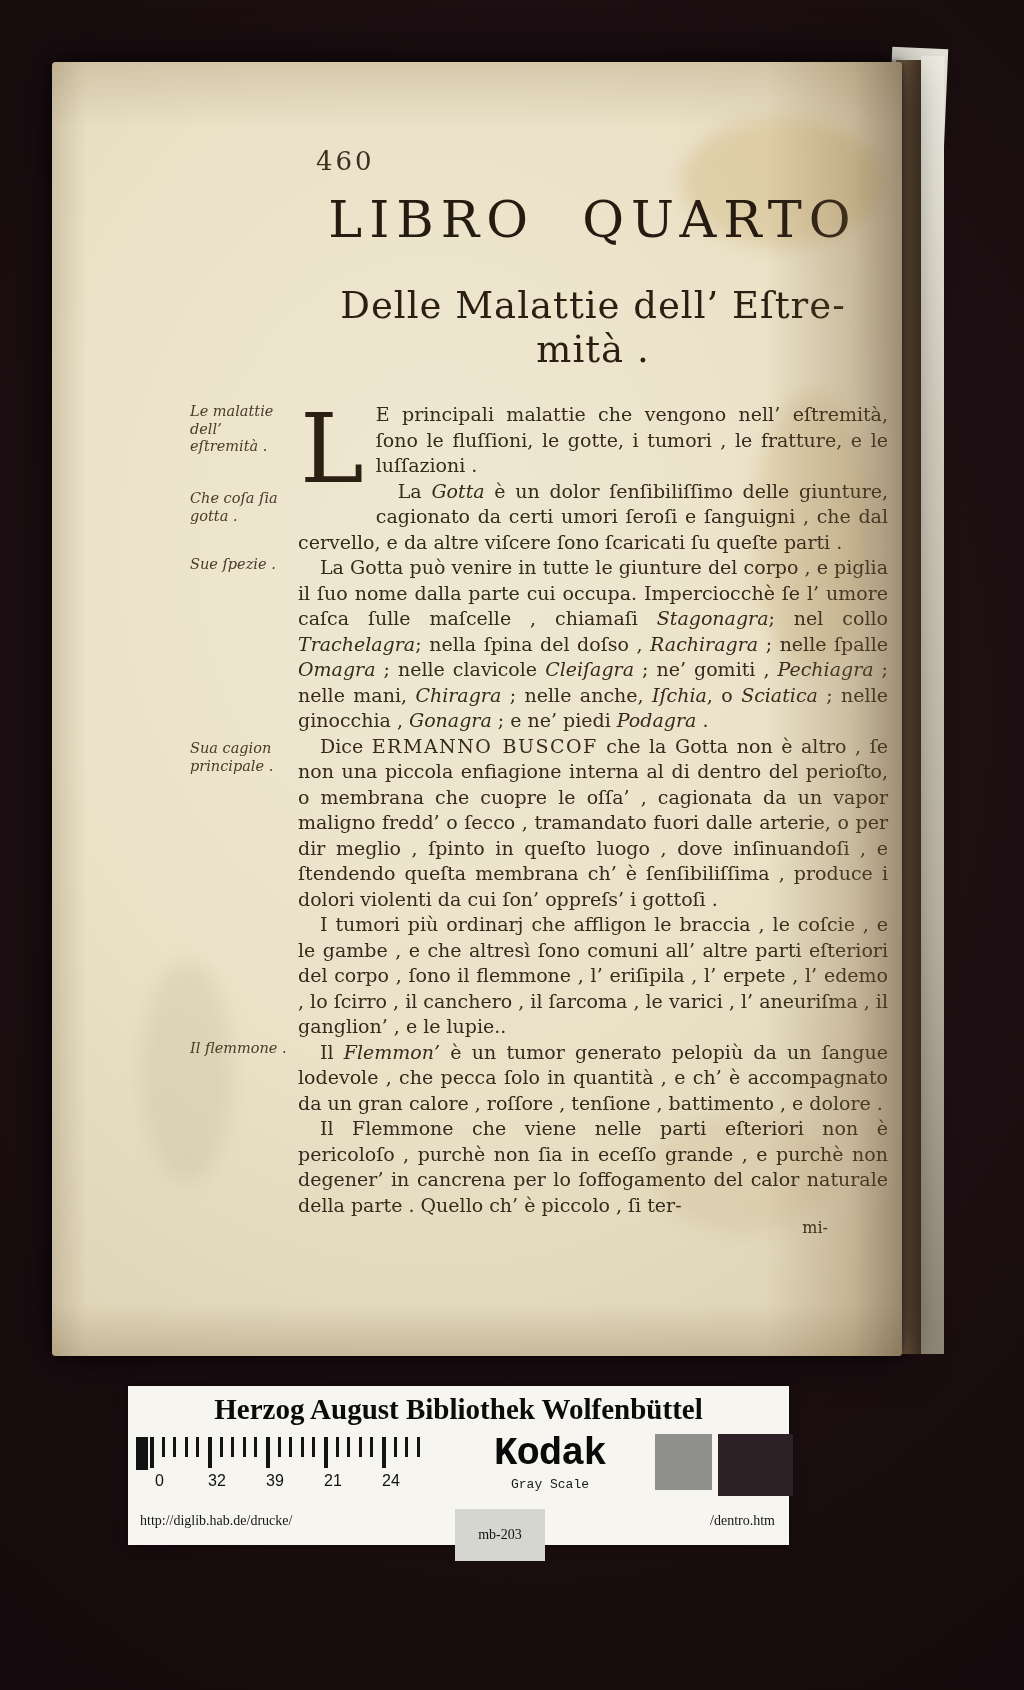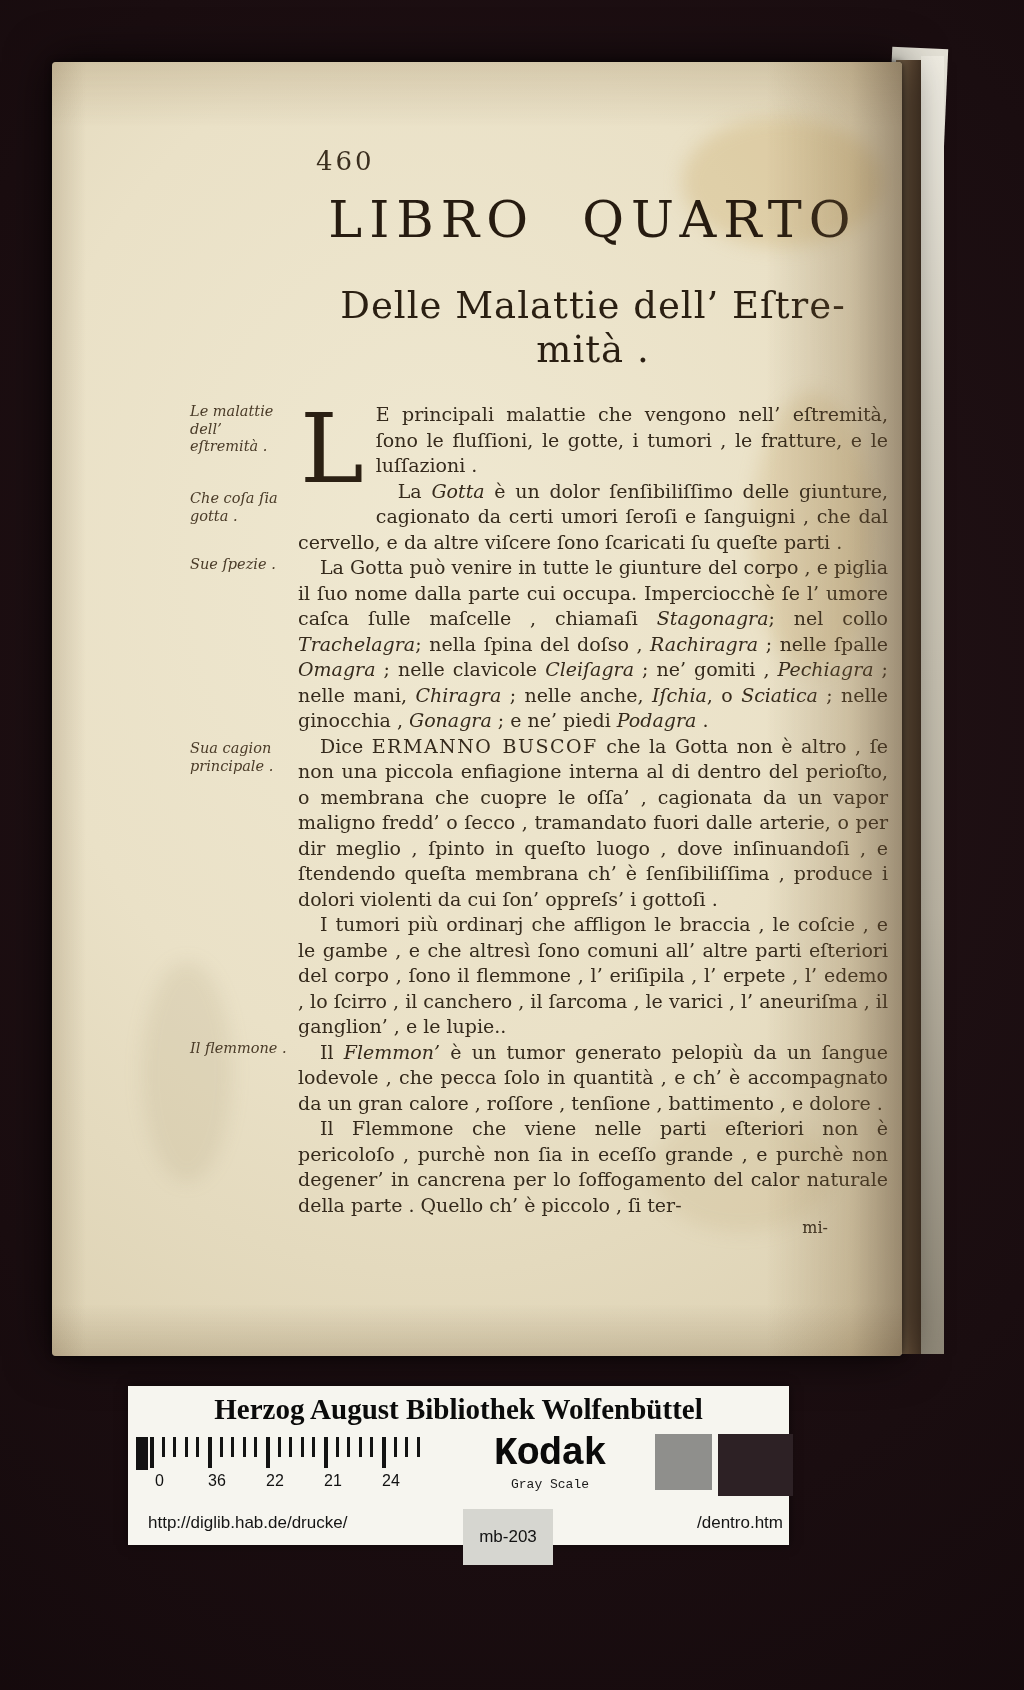--- a/index.html
+++ b/index.html
@@ -107,21 +107,21 @@
 
   .kodak{position:absolute;left:317px;top:46px;width:210px;height:72px;text-align:center;font-family:Liberation Mono, monospace;}
   .kodak .word{font-weight:bold;font-size:39px;line-height:44px;letter-spacing:-1px;color:#0a0a0a;}
   .kodak .gs{font-size:13px;line-height:18px;color:#1a1a1a;}
 
   .patch{position:absolute;}
   .patch.gray{left:527px;top:48px;width:57px;height:56px;background:#8f8f8c;}
   .patch.dark{left:590px;top:48px;width:75px;height:62px;background:#2d2125;}
 
   .urlrow{position:absolute;left:0;top:118px;width:100%;height:41px;
-          font-family:Liberation Sans, sans-serif;font-size:17px;color:#151515;margin-left:8px;}
+          font-family:Liberation Serif, serif;font-size:14px;color:#151515;}
   .urlrow .left{position:absolute;left:12px;top:9px;}
   .urlrow .shelf{
     position:absolute;left:327px;top:5px;width:90px;text-align:center;
     background:#d6d6d0;padding:18px 0;color:#111;
   }
   .urlrow .right{position:absolute;right:14px;top:9px;}
 </style>
 </head>
 <body>
 
@@ -160,22 +160,22 @@
 </div>
 
 <div class="footer">
   <div class="libname">Herzog August Bibliothek Wolfenbüttel</div>
 
   <div class="ruler">
     <div class="endblock"></div>
     <div class="ticks-major"></div>
     <div class="ticks-minor"></div>
     <span class="num k0">0</span>
-    <span class="num k1">36</span>
-    <span class="num k2">22</span>
+    <span class="num k1">32</span>
+    <span class="num k2">39</span>
     <span class="num k3">21</span>
     <span class="num k4">24</span>
   </div>
 
   <div class="kodak">
     <div class="word">Kodak</div>
     <div class="gs">Gray Scale</div>
   </div>
 
   <div class="patch gray"></div>

